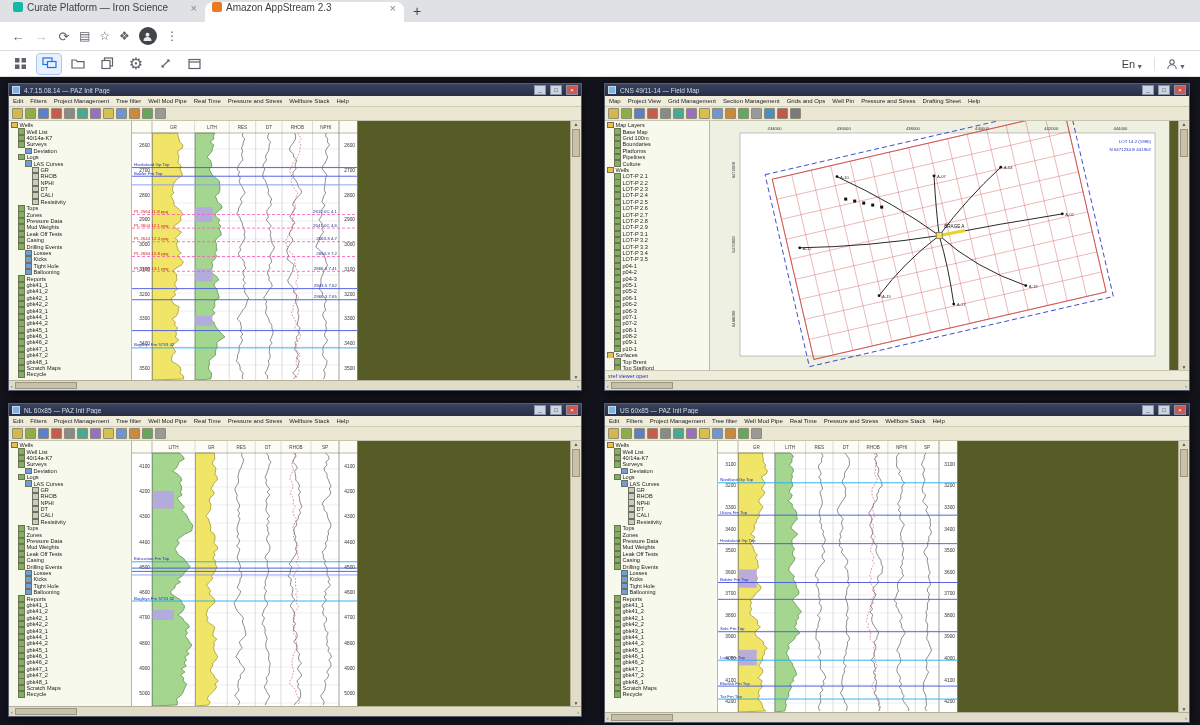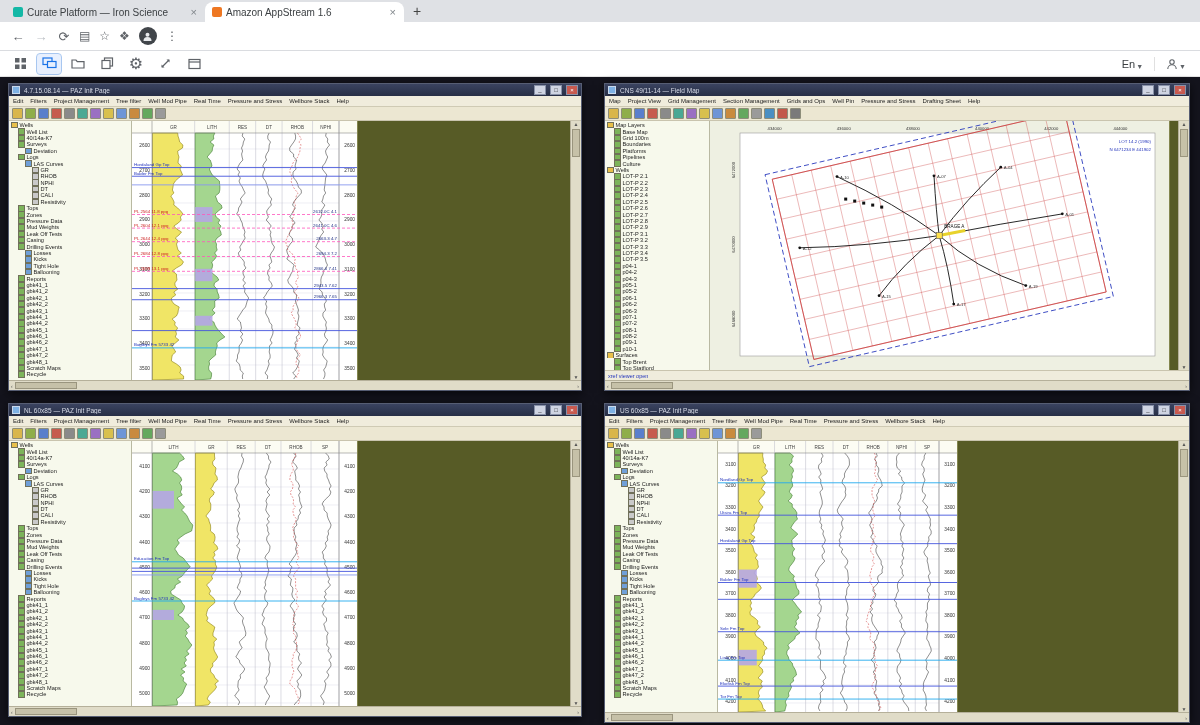--- a/index.html
+++ b/index.html
@@ -1,19 +1,19 @@
 <!DOCTYPE html>
 <html><head>
 <meta charset="utf-8">
 <style>
   html,body{margin:0;padding:0}
   body{width:1200px;height:725px;overflow:hidden;background:#14141d;font-family:"Liberation Sans",sans-serif}
   
   .tabstrip{height:22px;background:#dfe1e5;display:flex;align-items:flex-end;padding-left:6px}
-  .tab{display:flex;align-items:center;gap:4px;height:20px;width:185px;padding:0 7px;border-radius:8px 8px 0 0;font-size:10px;color:#3c4043}
+  .tab{display:flex;align-items:flex-start;gap:4px;height:20px;width:185px;padding:0 7px;border-radius:8px 8px 0 0;font-size:10px;color:#3c4043}
   .tab.active{background:#fff}
   .fav{width:10px;height:10px;border-radius:2px;flex:none}
   .tlabel{white-space:nowrap;overflow:hidden;text-overflow:ellipsis;flex:1}
   .tclose{font-size:11px;color:#80868b;padding:0 1px;flex:none}
   .newtab{width:18px;height:18px;margin:0 0 2px 4px;font-size:14px;color:#444;display:flex;align-items:center;justify-content:center;flex:none}
   .addr{height:28px;background:#fff;display:flex;align-items:center;gap:7px;padding:0 10px;border-bottom:1px solid #dadce0}
   .nav{color:#5f6368;font-size:13px;width:16px;text-align:center}
   .nav.dim{color:#bdc1c6}
   .omni{flex:1;height:20px;background:#f1f3f4;border-radius:10px;display:flex;align-items:center;gap:6px;padding:0 10px;font-size:10px;color:#202124;overflow:hidden}
   .urltext{white-space:nowrap;overflow:hidden}
@@ -58,21 +58,21 @@
 <body>
 
 <div class="tabstrip">
   <div class="tab">
       <span class="fav" style="background: rgb(20, 184, 166);"></span>
       <span class="tlabel">Curate Platform — Iron Science</span>
       <span class="tclose">×</span>
     </div>
     <div class="tab active">
       <span class="fav" style="background: rgb(238, 119, 34);"></span>
-      <span class="tlabel">Amazon AppStream 1.6</span>
+      <span class="tlabel">Amazon AppStream 2.3</span>
       <span class="tclose">×</span>
     </div>
     <div class="newtab">+</div>
 </div>
 
 <div class="addr">
   <span class="nav">←</span>
   <span class="nav dim">→</span>
   <span class="nav">⟳</span>
   <div class="cicons">

